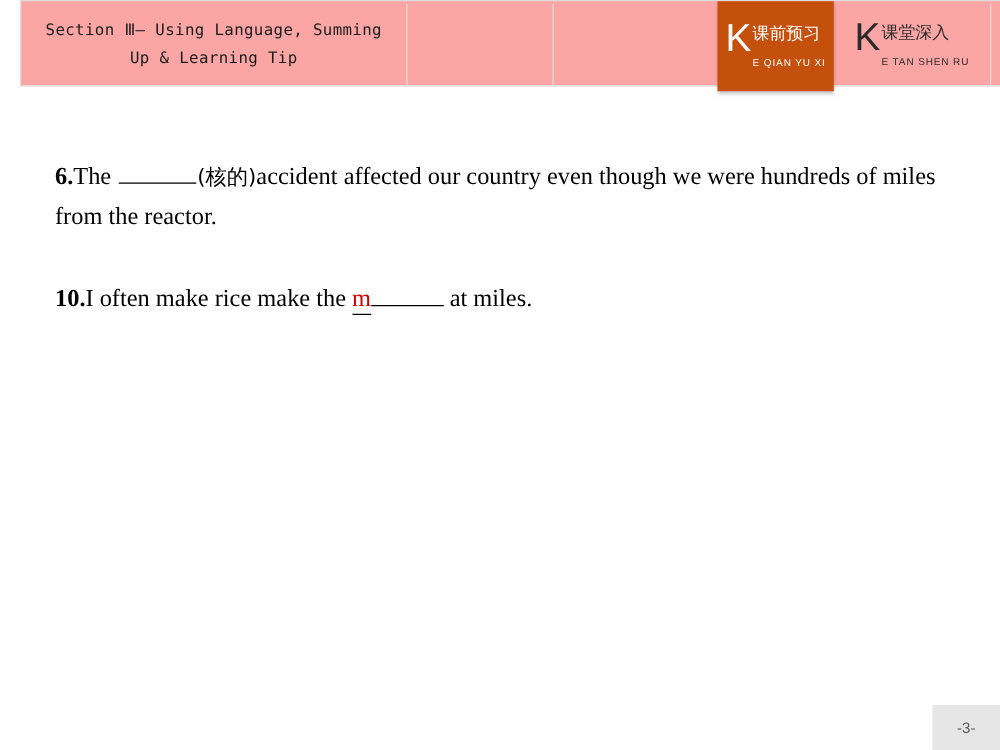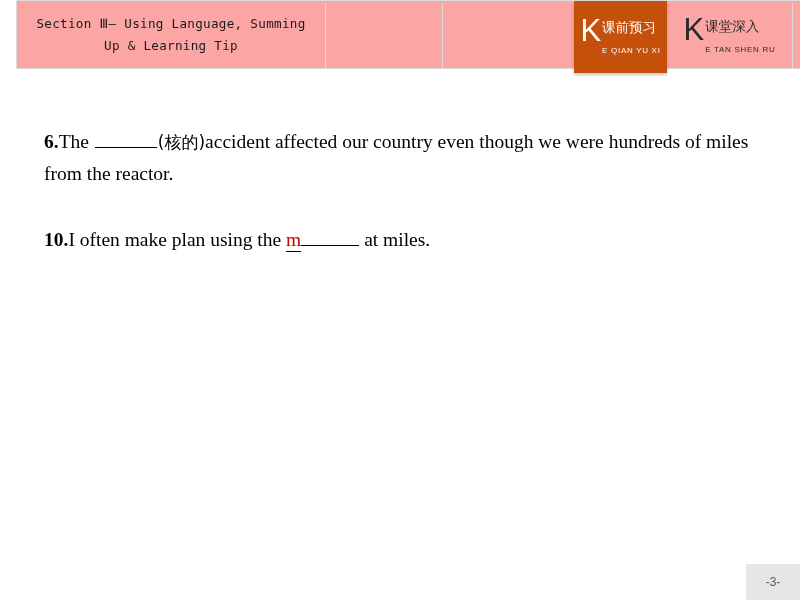--- a/index.html
+++ b/index.html
@@ -239,20 +239,20 @@
 
   <div class="q-item">
     <span class="q-num">6.</span><span>The</span>
     <span class="blank"></span><span class="hint-cn">(核的)</span><span>accident affected our country even though we were hundreds of miles from the reactor.</span>
   </div>
 
 
 
 
   <div class="q-item">
-    <span class="q-num">10.</span><span>I often make plan using the</span>
+    <span class="q-num">10.</span><span>I often make rice make the</span>
     <span class="seed-letter">m</span><span class="blank-after-seed"></span>
     <span>at miles.</span>
   </div>
 
 </div>
 
 <div id="page-number">-3-</div>
 
 </body></html>

